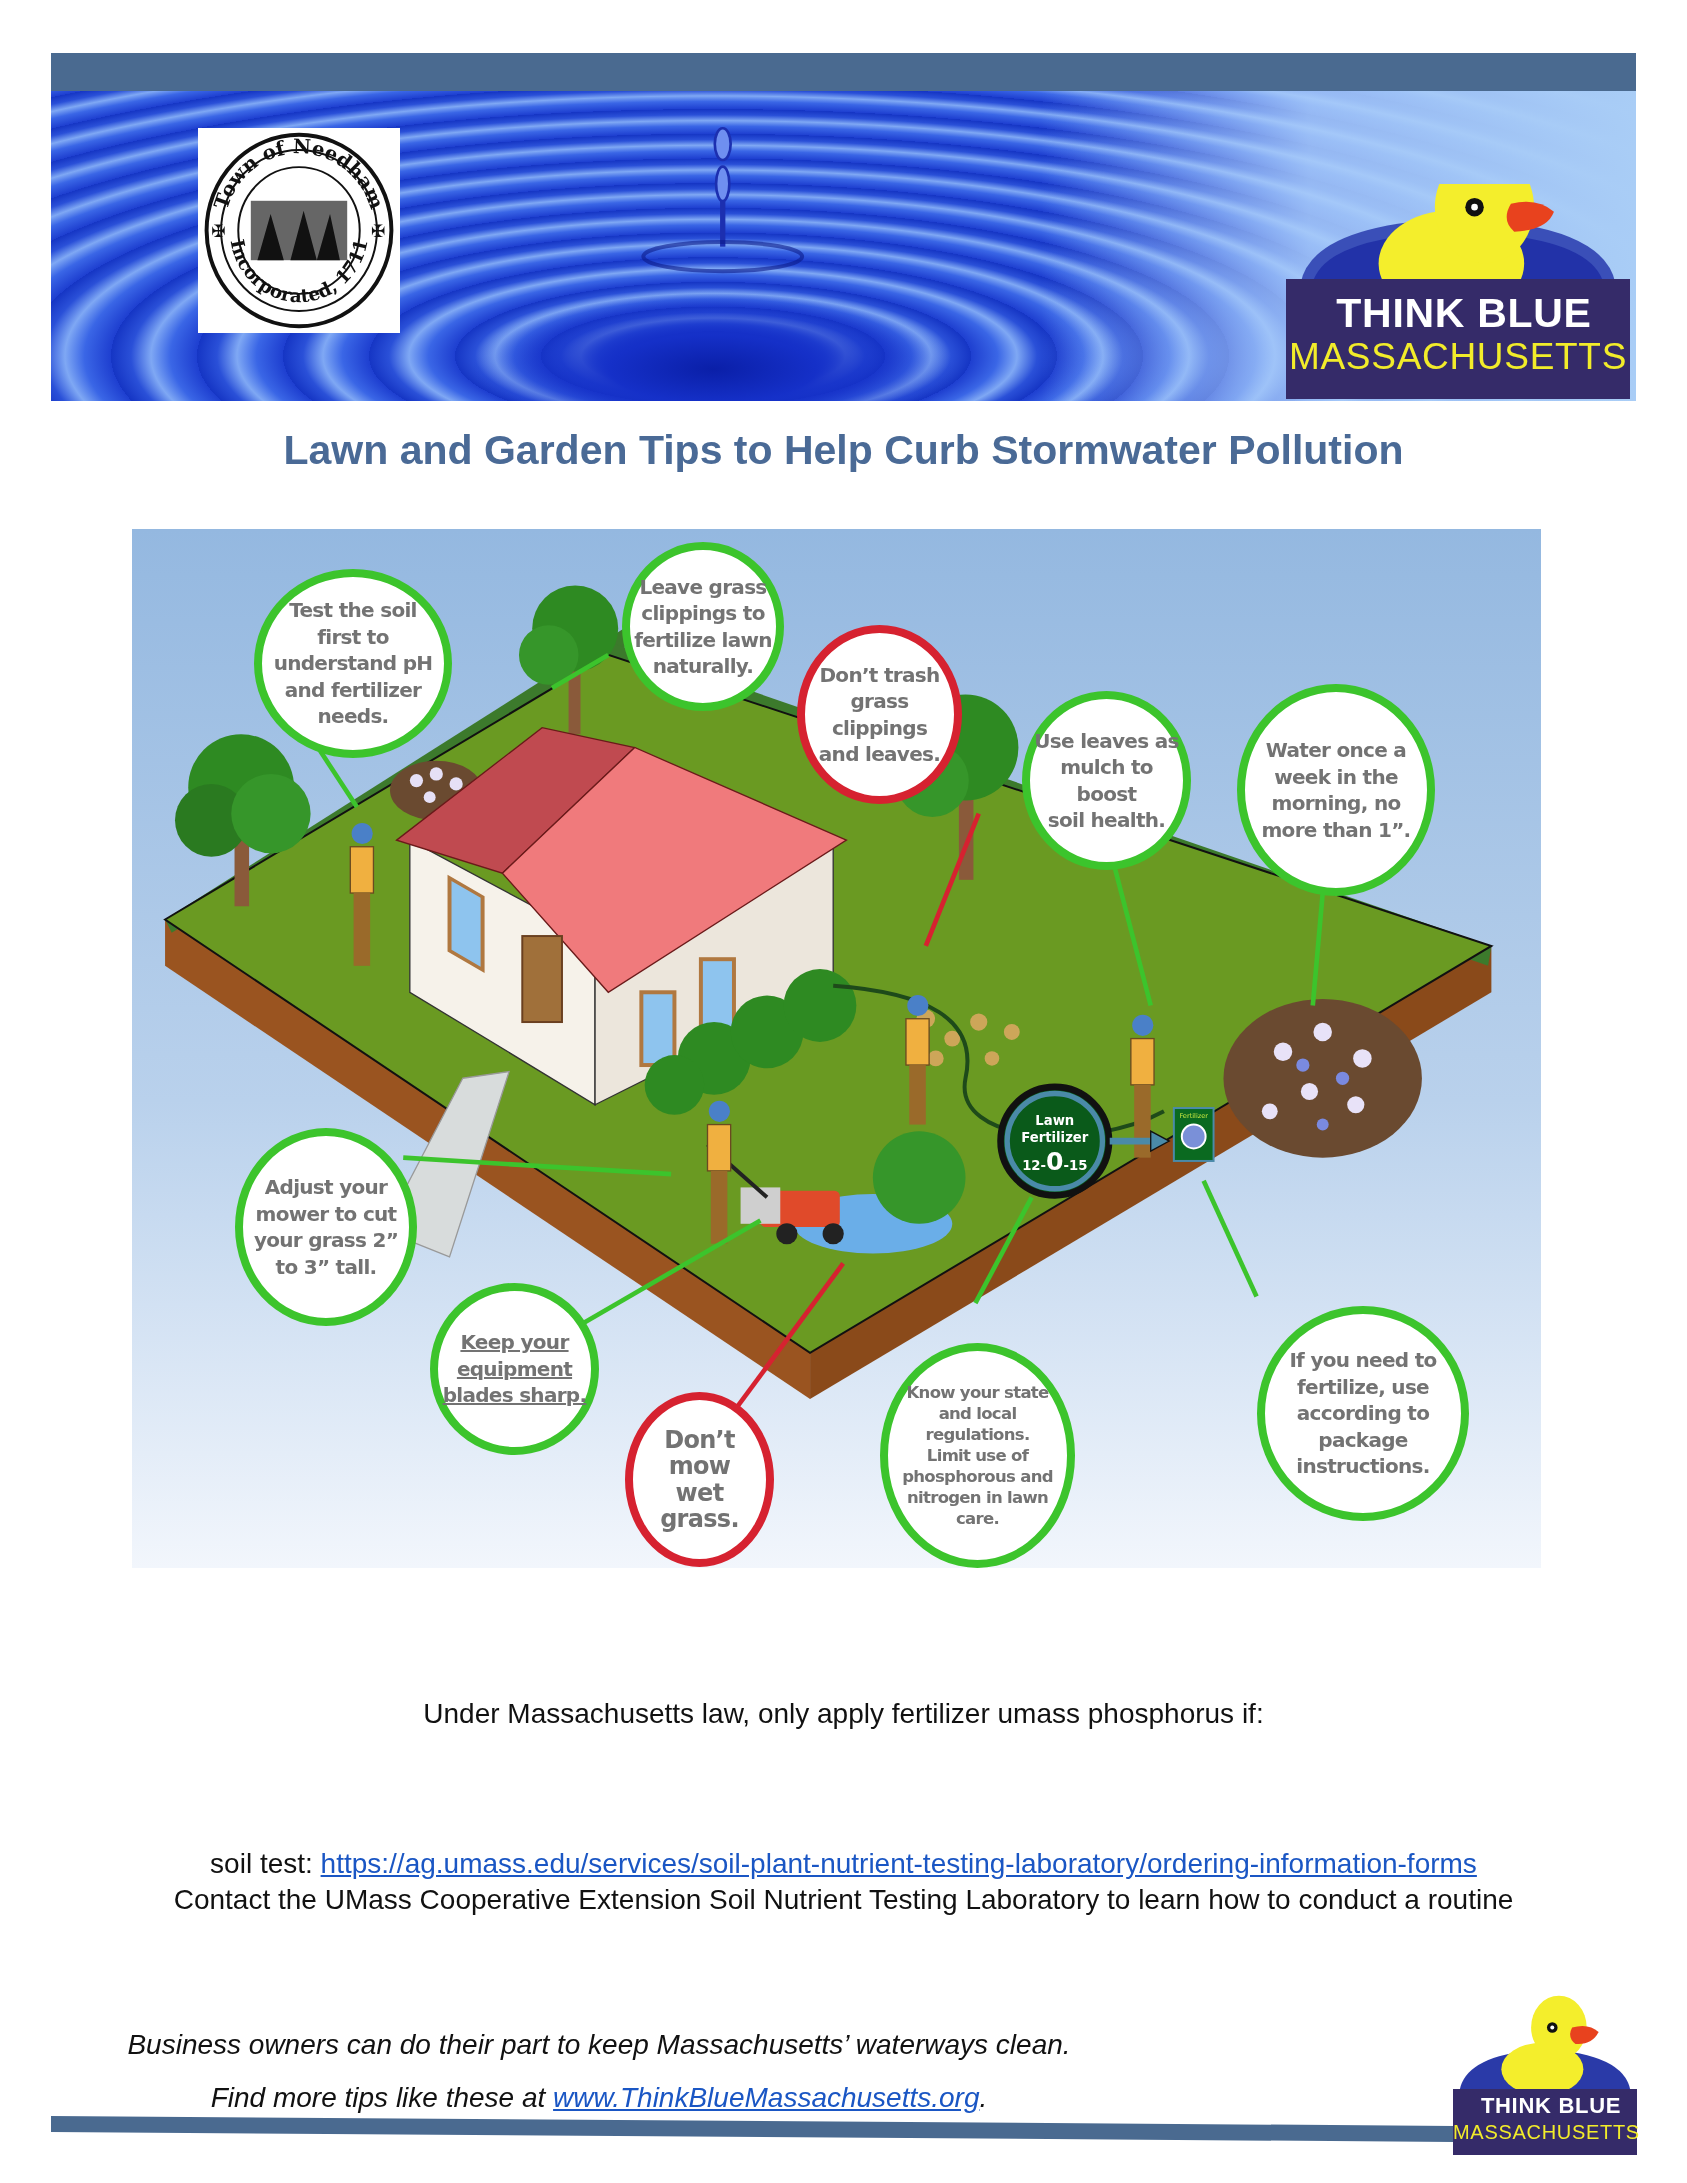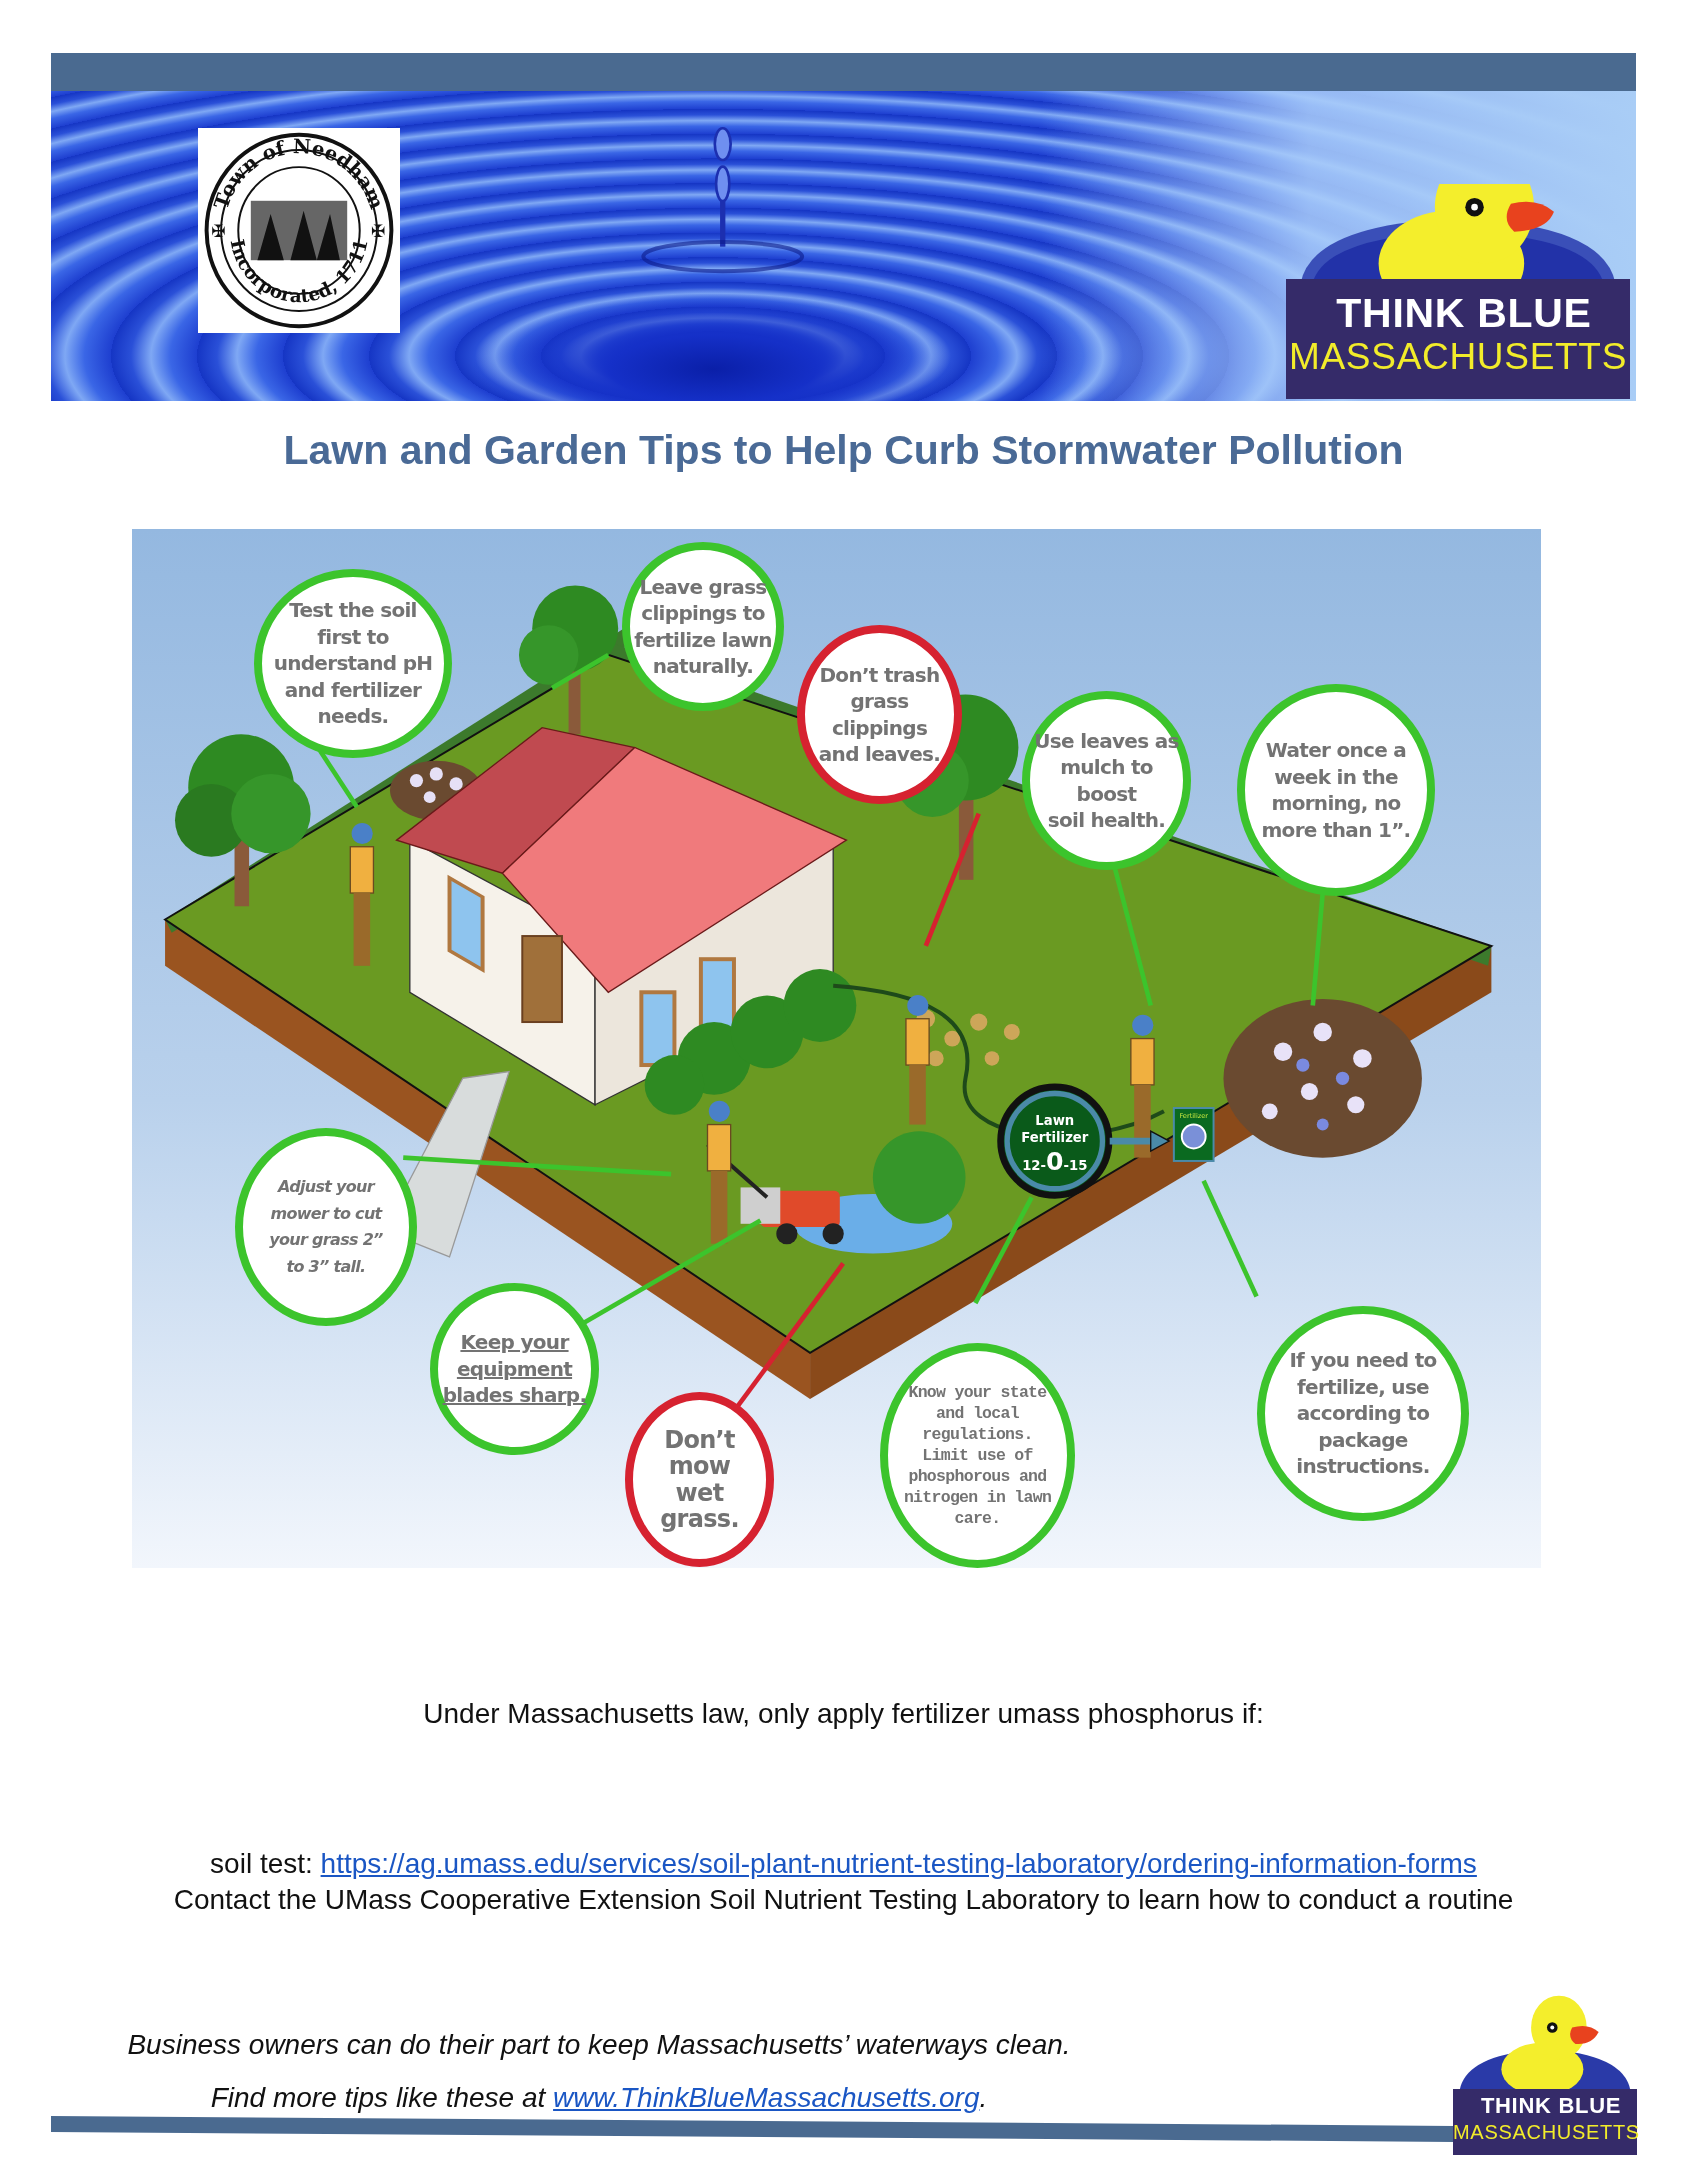--- a/index.html
+++ b/index.html
@@ -255,36 +255,36 @@
       <span>Use leaves as
 mulch to boost
 soil health.</span>
     </div>
   <div class="bubble green" style="left:1105px;top:155px;width:198px;height:212px;font-size:20px;line-height:26.5px;">
       <span>Water once a
 week in the
 morning, no
 more than 1”.</span>
     </div>
-  <div class="bubble green" style="left:103px;top:599px;width:182px;height:198px;font-size:16px;line-height:26.5px;font-style:italic;">
+  <div class="bubble green" style="left:103px;top:599px;width:182px;height:198px;font-size:20px;line-height:26.5px;">
       <span>Adjust your
 mower to cut
 your grass  2”
 to 3” tall.</span>
     </div>
   <div class="bubble green" style="left:298px;top:754px;width:169px;height:172px;font-size:20px;line-height:26.5px;text-decoration:underline;">
       <span>Keep your
 equipment
 blades sharp.</span>
     </div>
   <div class="bubble red" style="left:493px;top:863px;width:149px;height:175px;font-size:24px;line-height:26.5px;">
       <span>Don’t mow
 wet grass.</span>
     </div>
-  <div class="bubble green" style="left:748px;top:814px;width:195px;height:225px;font-size:16.5px;line-height:21px;font-family:Liberation Mono, monospace;">
+  <div class="bubble green" style="left:748px;top:814px;width:195px;height:225px;font-size:16.5px;line-height:21px;">
       <span>Know your state
 and local
 regulations.
 Limit use of
 phosphorous and
 nitrogen in lawn
 care.</span>
     </div>
   <div class="bubble green" style="left:1125px;top:777px;width:212px;height:215px;font-size:20px;line-height:26.5px;">
       <span>If you need to

